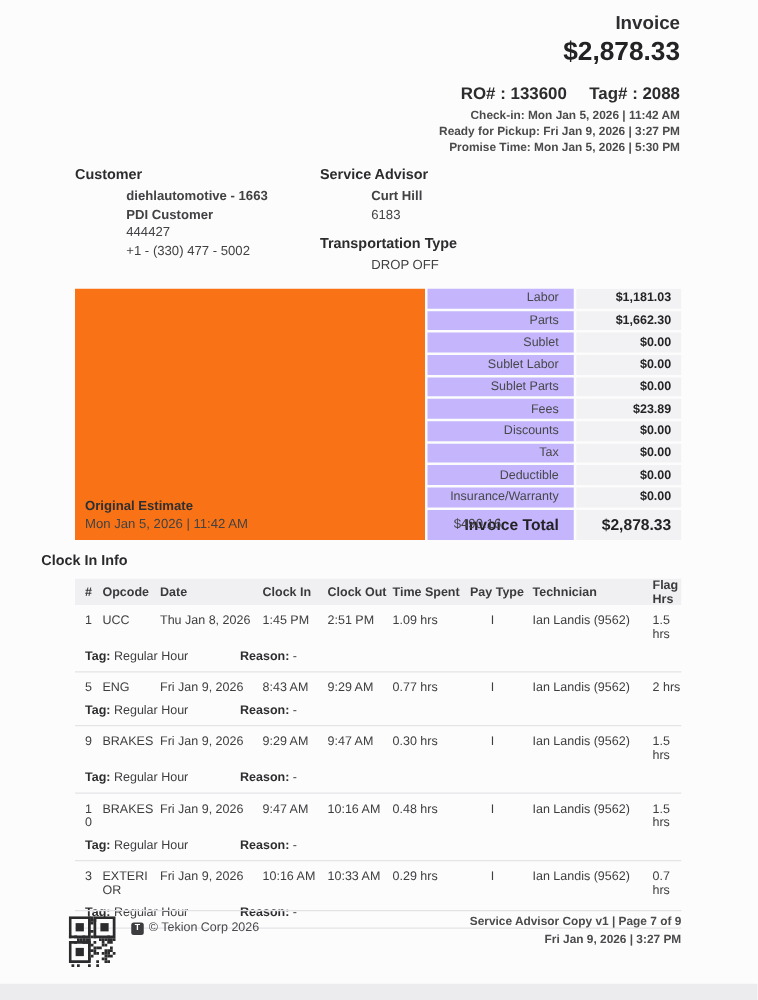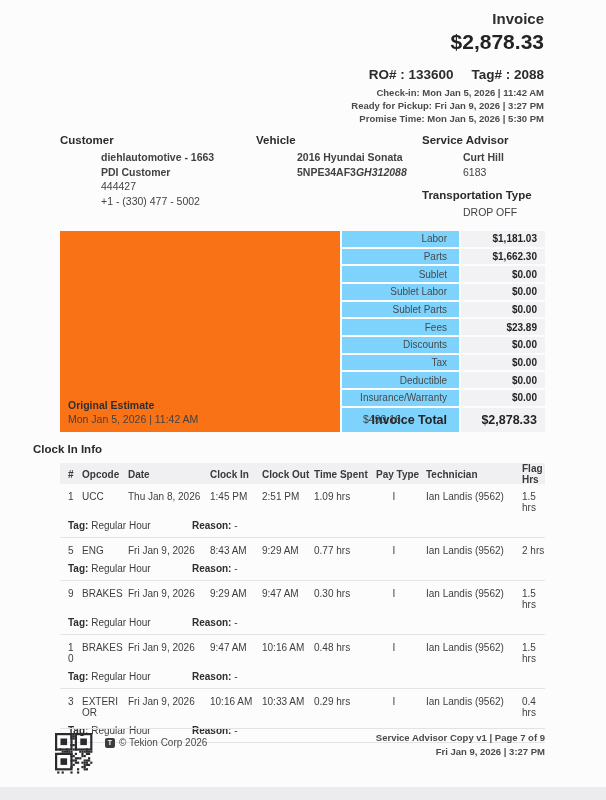--- a/index.html
+++ b/index.html
@@ -26,21 +26,21 @@
   .vin-suffix{font-style:italic;}
   .block-gap{margin-top:10px;}
   
   .panel{top:231px;left:60px;width:485px;height:201px;display:flex;}
   .est-left{flex:1;background:#f97316;position:relative;margin-right:2px;}
   .orig-label{position:absolute;left:8px;bottom:21px;font-size:10.5px;font-weight:700;color:#2f2f31;}
   .orig-date{position:absolute;left:8px;bottom:7px;font-size:10.5px;color:#424244;}
   .orig-amount{position:absolute;left:303px;bottom:7px;font-size:10.5px;color:#424244;}
   .summary{width:203px;display:flex;flex-direction:column;}
   .sum-row{display:flex;height:17.3px;margin-bottom:2px;}
-  .sum-label{flex:1;background:#7dd3fc;display:flex;align-items:center;justify-content:flex-end;
+  .sum-label{flex:1;background:#c4b5fd;display:flex;align-items:center;justify-content:flex-end;
     padding-right:12px;font-size:10px;color:#48484a;}
   .sum-value{width:76px;margin-left:2px;background:#f2f2f4;display:flex;align-items:center;
     justify-content:flex-end;padding-right:8px;font-size:10px;font-weight:700;color:#232325;}
   .sum-total .sum-label{font-size:12.5px;font-weight:700;color:#232325;}
   .sum-total .sum-value{font-size:12.5px;}
   .sum-total{height:27px;margin-bottom:0;}
   
   .clock{top:443px;left:33px;width:512px;}
   .clock-title{font-size:11.5px;font-weight:700;color:#2a2a2c;margin-bottom:8px;}
   .clock-table{margin-left:27px;width:485px;}
@@ -80,25 +80,20 @@
   </div>
 </div>
 
 <div class="abs info">
   <div>
     <div class="col-h">Customer</div>
     <div class="col-line semi">diehlautomotive - 1663</div>
     <div class="col-line semi">PDI Customer</div>
     <div class="col-line">444427</div>
     <div class="col-line">+1 - (330) 477 - 5002</div>
-  </div>
-  <div>
-    <div class="col-h">Vehicle</div>
-    <div class="col-line semi">2016 Hyundai Sonata</div>
-    <div class="col-line semi"><span>5NPE34AF3</span><span class="vin-suffix">GH312088</span></div>
   </div>
   <div>
     <div class="col-h">Service Advisor</div>
     <div class="col-line semi">Curt Hill</div>
     <div class="col-line">6183</div>
     <div class="col-h block-gap">Transportation Type</div>
     <div class="col-line">DROP OFF</div>
   </div>
 </div>
 
@@ -256,21 +251,21 @@
   <div>
     <div class="c-grid c-row">
       <div class="c-cell-num">3</div>
       <div class="c-cell-op">EXTERIOR</div>
       <div>Fri Jan 9, 2026</div>
       <div>10:16 AM</div>
       <div>10:33 AM</div>
       <div>0.29 hrs</div>
       <div class="c-pay">I</div>
       <div>Ian Landis (9562)</div>
-      <div>0.4 hrs</div>
+      <div>0.7 hrs</div>
     </div>
     <div class="tag-row">
       <span><b class="tl">Tag:</b> <span class="tv">Regular Hour</span></span>
       <span class="tag-reason"><b class="rl">Reason:</b> <span class="rv">-</span></span>
     </div>
   </div>
 </div>
   </div>
 </div>
 

